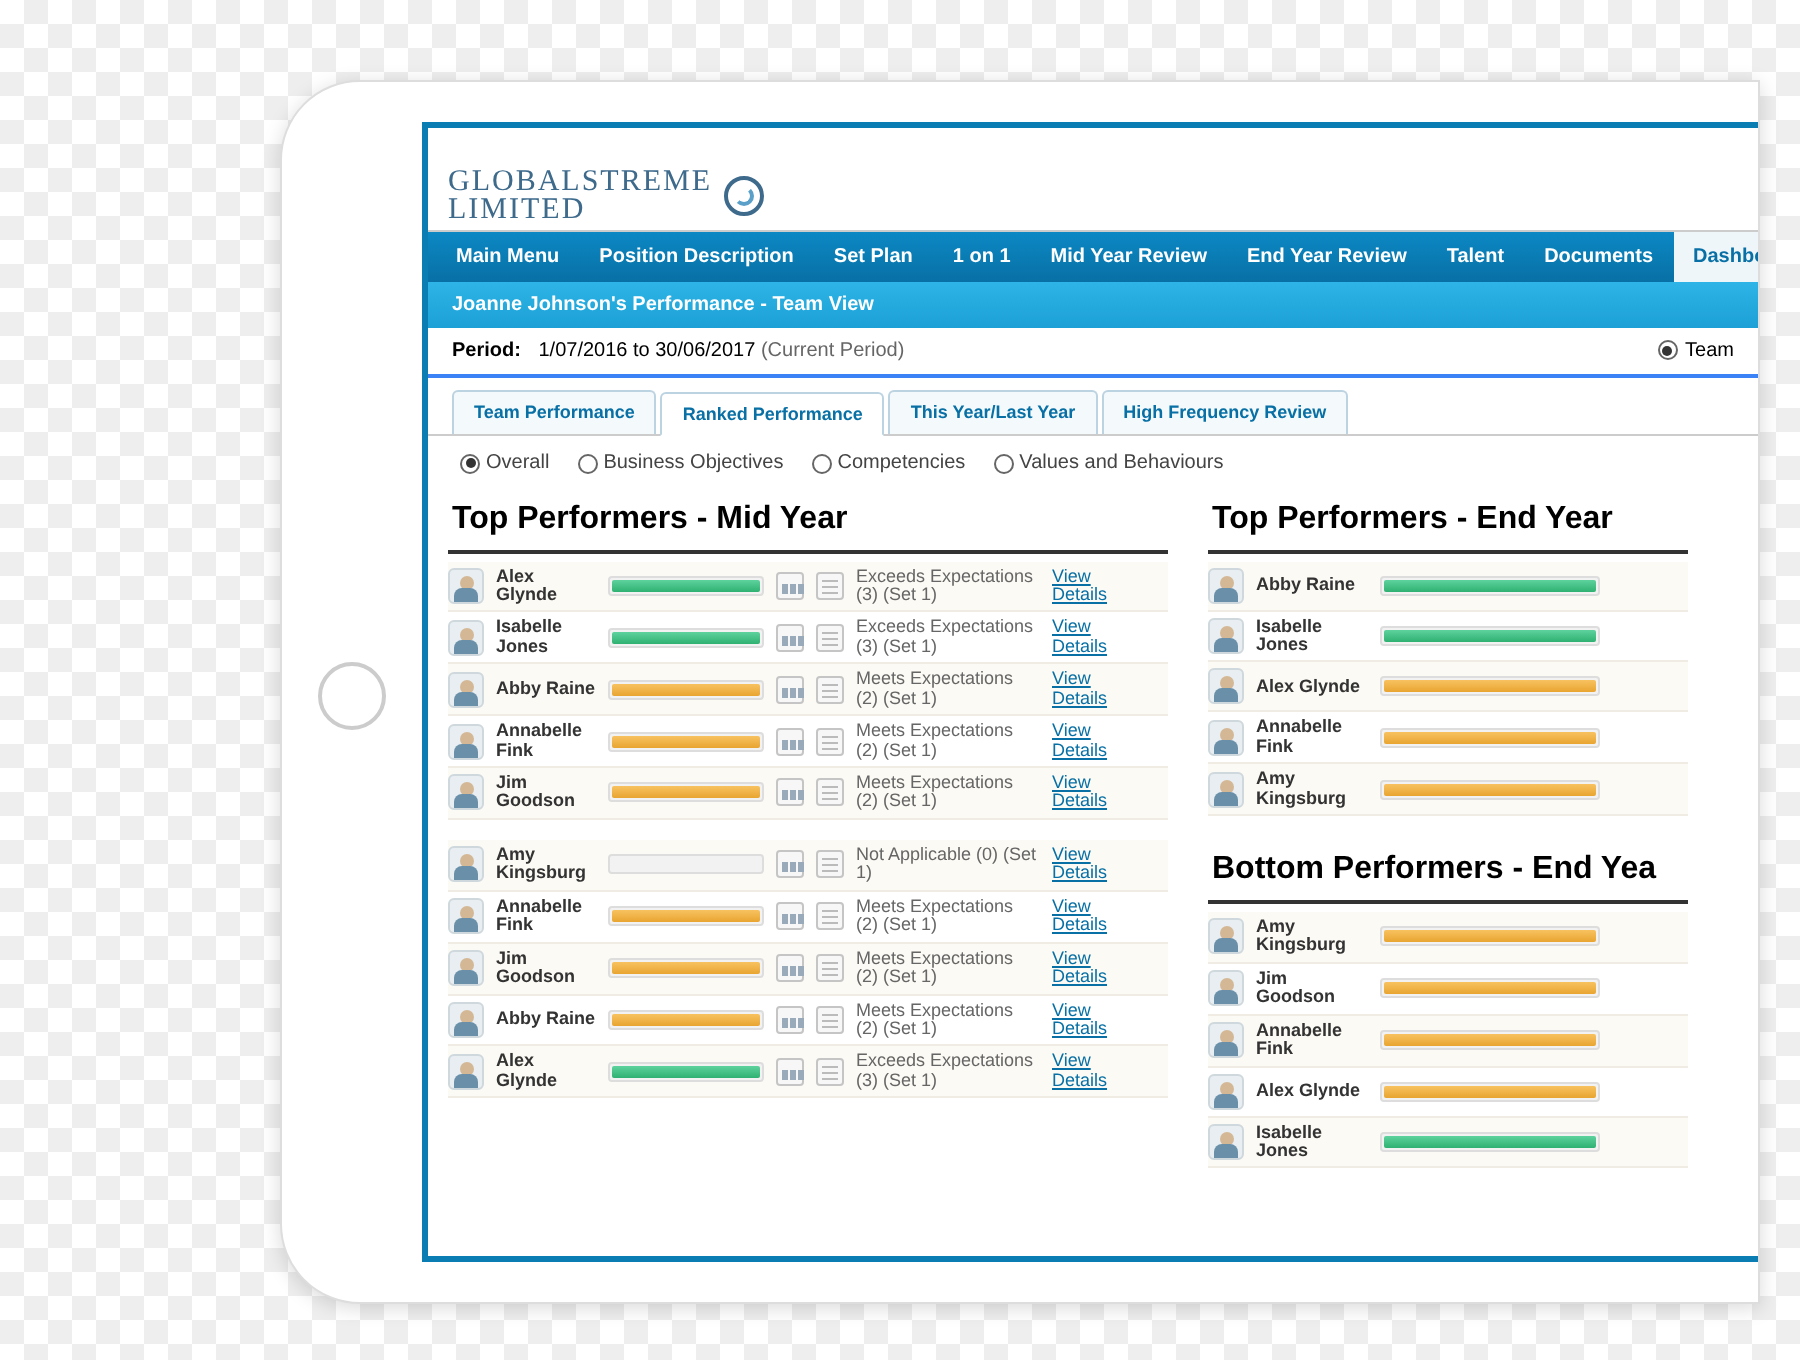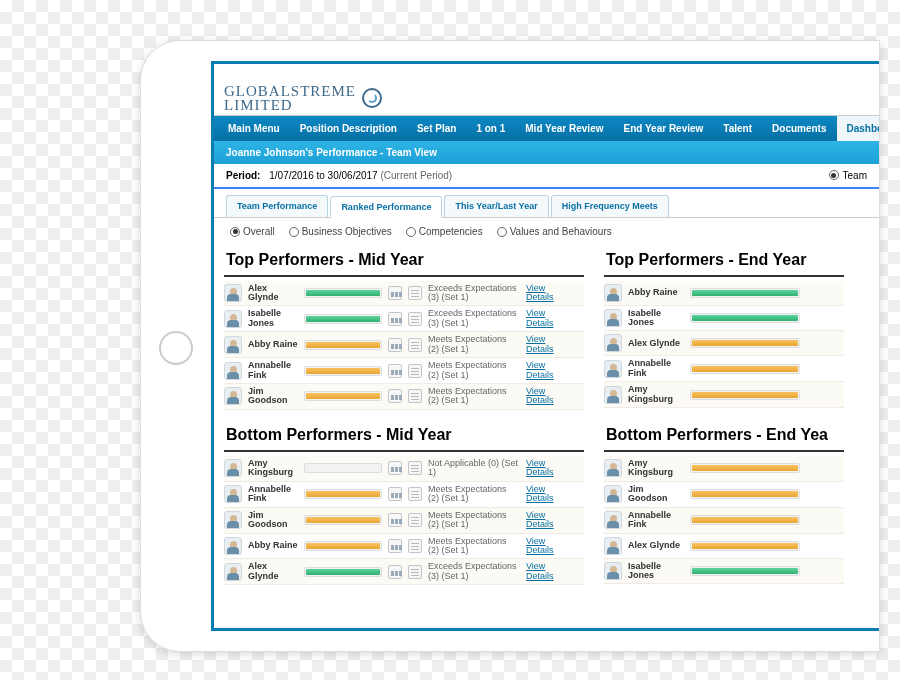--- a/index.html
+++ b/index.html
@@ -200,21 +200,21 @@
       <div class="radio-right">
         <span class="radio-dot checked"></span>
         <span>Team</span>
       </div>
     </div>
 
     <div class="tabs" id="tabs">
         <div class="tab">Team Performance</div>
         <div class="tab active">Ranked Performance</div>
         <div class="tab">This Year/Last Year</div>
-        <div class="tab">High Frequency Meets</div>
+        <div class="tab">High Frequency Review</div>
       </div>
 
     <div class="filter-row" id="filters">
         <label>
           <span class="radio-dot checked"></span>
           <span>Overall</span>
         </label>
         <label>
           <span class="radio-dot"></span>
           <span>Business Objectives</span>
@@ -327,21 +327,20 @@
               <span class="bar-track bar-orange">
                 <span class="bar-fill"></span>
               </span>
             </div>
           </div>
       </div>
     </div>
 
     <div class="sections">
       <div class="col left block">
-        <div class="sec-title">Bottom Performers - Mid Year</div>
         <div id="bot-mid-rows">
             <div class="row">
               <span class="avatar"></span>
               <span class="name">Amy Kingsburg</span>
               <span class="bar-track bar-na">
                 <span class="bar-fill"></span>
               </span>
               <span class="chart-ico"></span>
               <span class="doc-ico"></span>
               <span class="rating">Not Applicable (0) (Set 1)</span>

